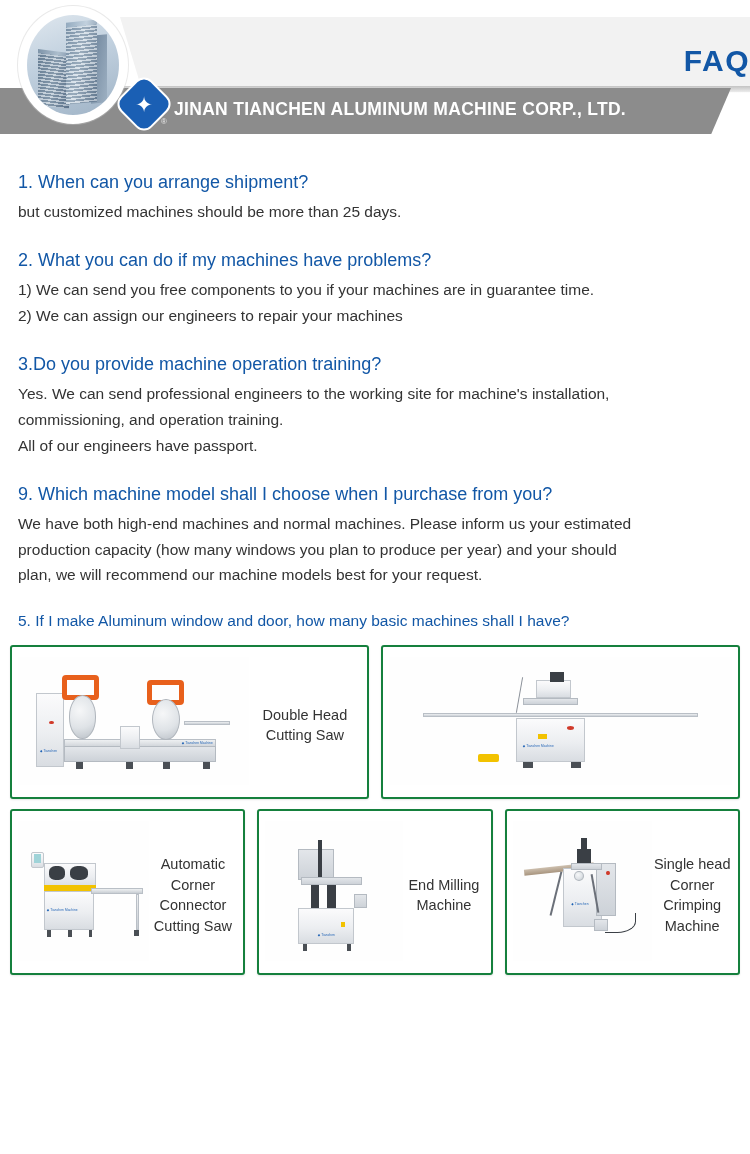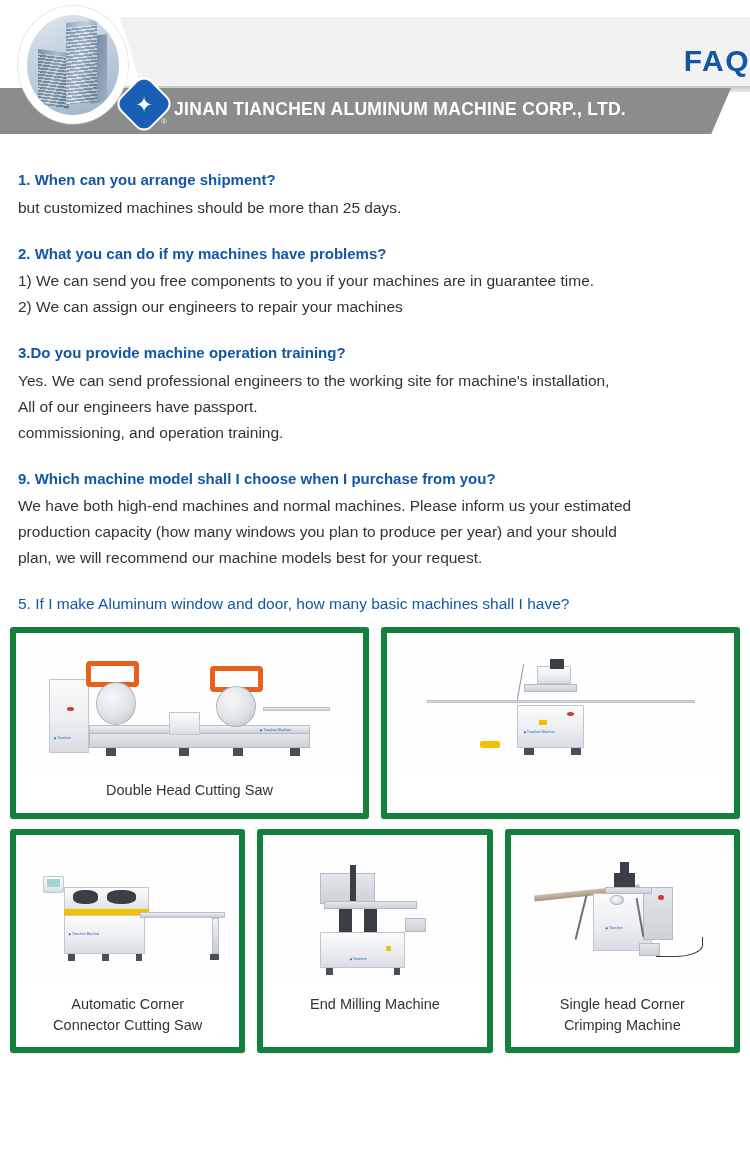--- a/index.html
+++ b/index.html
@@ -161,22 +161,22 @@
     font-size: 8px;
     color: #e9e9e9;
   }
 
   
   .faq-body {
     padding: 26px 18px 0 18px;
   }
   .qa-block { margin-bottom: 22px; }
   .question {
-    font-size: 15px;
-    font-weight: bold;
+    font-size: 18px;
+    font-weight: normal;
     color: #1257a6;
     line-height: 1.45;
     margin-bottom: 4px;
   }
   .answer-line {
     font-size: 15.5px;
     color: #333333;
     line-height: 1.67;
   }
   .q5 {
@@ -193,26 +193,26 @@
     gap: 12px;
     padding: 0 10px;
   }
   .cards-bottom {
     display: flex;
     gap: 12px;
     padding: 10px 10px 0 10px;
   }
   .card {
     flex: 1;
-    border: 6px solid #15803d;
+    border: 2px solid #15803d;
     border-radius: 3px;
     background: #ffffff;
     box-shadow: 0 1px 2px rgba(0,0,0,.10);
     display: flex;
-    flex-direction: column;
+    flex-direction: row;
     align-items: center;
     padding: 10px 6px 12px 6px;
   }
   .card-photo {
     width: 100%;
     height: 128px;
     position: relative;
     background: #fefefe;
     overflow: hidden;
   }
@@ -300,22 +300,22 @@
 
   <div class="qa-block">
     <div class="question">2. What you can do if my machines have problems?</div>
     <div class="answer-line">1) We can send you free components to you if your machines are in guarantee time.</div>
     <div class="answer-line">2) We can assign our engineers to repair your machines</div>
   </div>
 
   <div class="qa-block">
     <div class="question">3.Do you provide machine operation training?</div>
     <div class="answer-line"> Yes. We can send professional engineers to the working site for machine's installation,</div>
+    <div class="answer-line">commissioning, and operation training.</div>
     <div class="answer-line">All of our engineers have passport.</div>
-    <div class="answer-line">commissioning, and operation training.</div>
   </div>
 
   <div class="qa-block">
     <div class="question">9. Which machine model shall I choose when I purchase from you?</div>
     <div class="answer-line">We have both high-end machines and normal machines. Please inform us your estimated</div>
     <div class="answer-line">production capacity (how many windows you plan to produce per year) and your should</div>
     <div class="answer-line">plan, we will recommend our machine models best for your request.</div>
   </div>
 
   <div class="q5">5. If I make Aluminum window and door, how many basic machines shall I have?</div>

